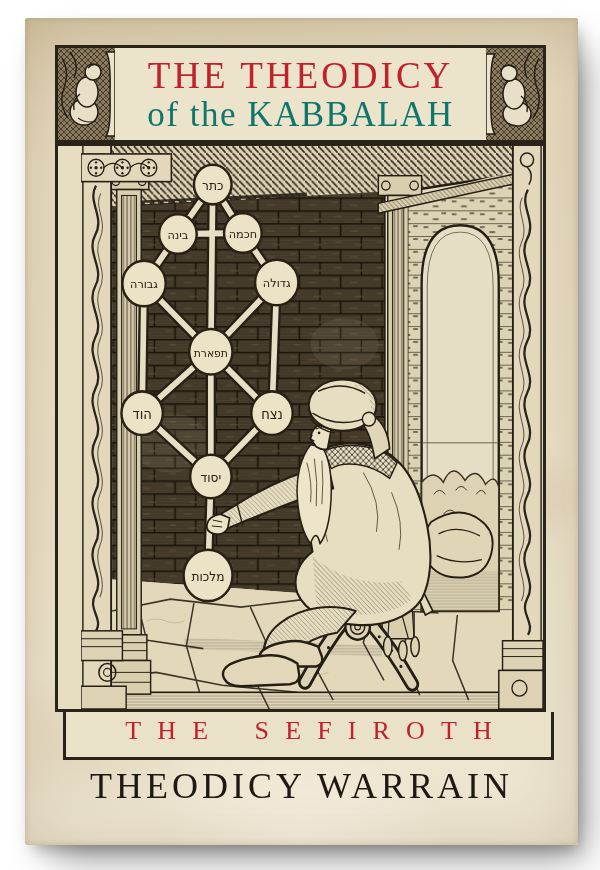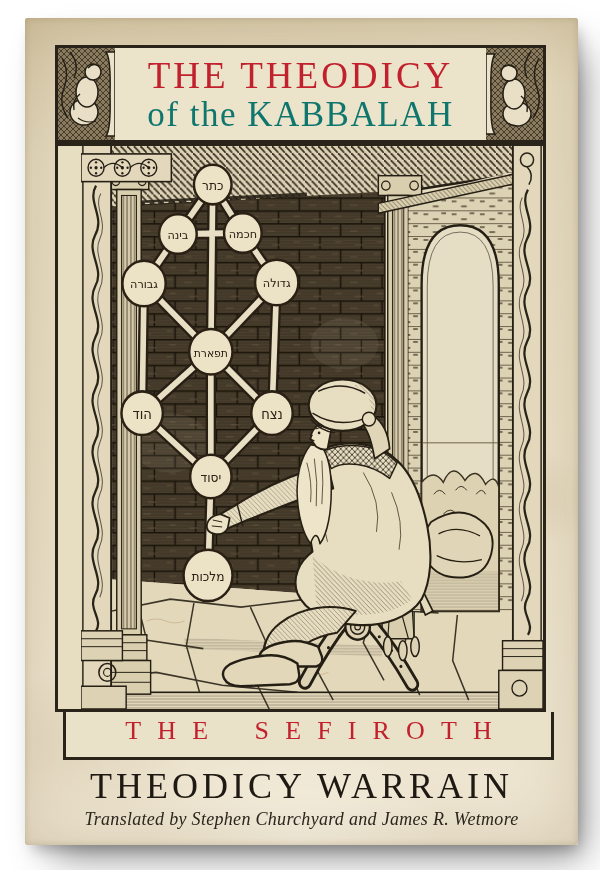--- a/index.html
+++ b/index.html
@@ -370,16 +370,15 @@
           <path d="M448,508 h43 M448,516 h43" stroke="#241e14" stroke-width="1"></path>
           <rect x="444" y="530" width="47" height="39" fill="#ddd2b4" stroke="#241e14" stroke-width="1.5"></rect>
           <circle cx="466" cy="548" r="8" fill="none" stroke="#241e14" stroke-width="1.4"></circle>
         </g>
       </svg>
     </div>
 
     <div class="sefiroth-band">THE SEFIROTH</div>
 
     <div class="author-line">THEODICY WARRAIN</div>
-    <div class="translator-line">Translated by Stephen Churchyard and James R. Wetmore</div>
 
   </div>
 </div>
 
 </body></html>

